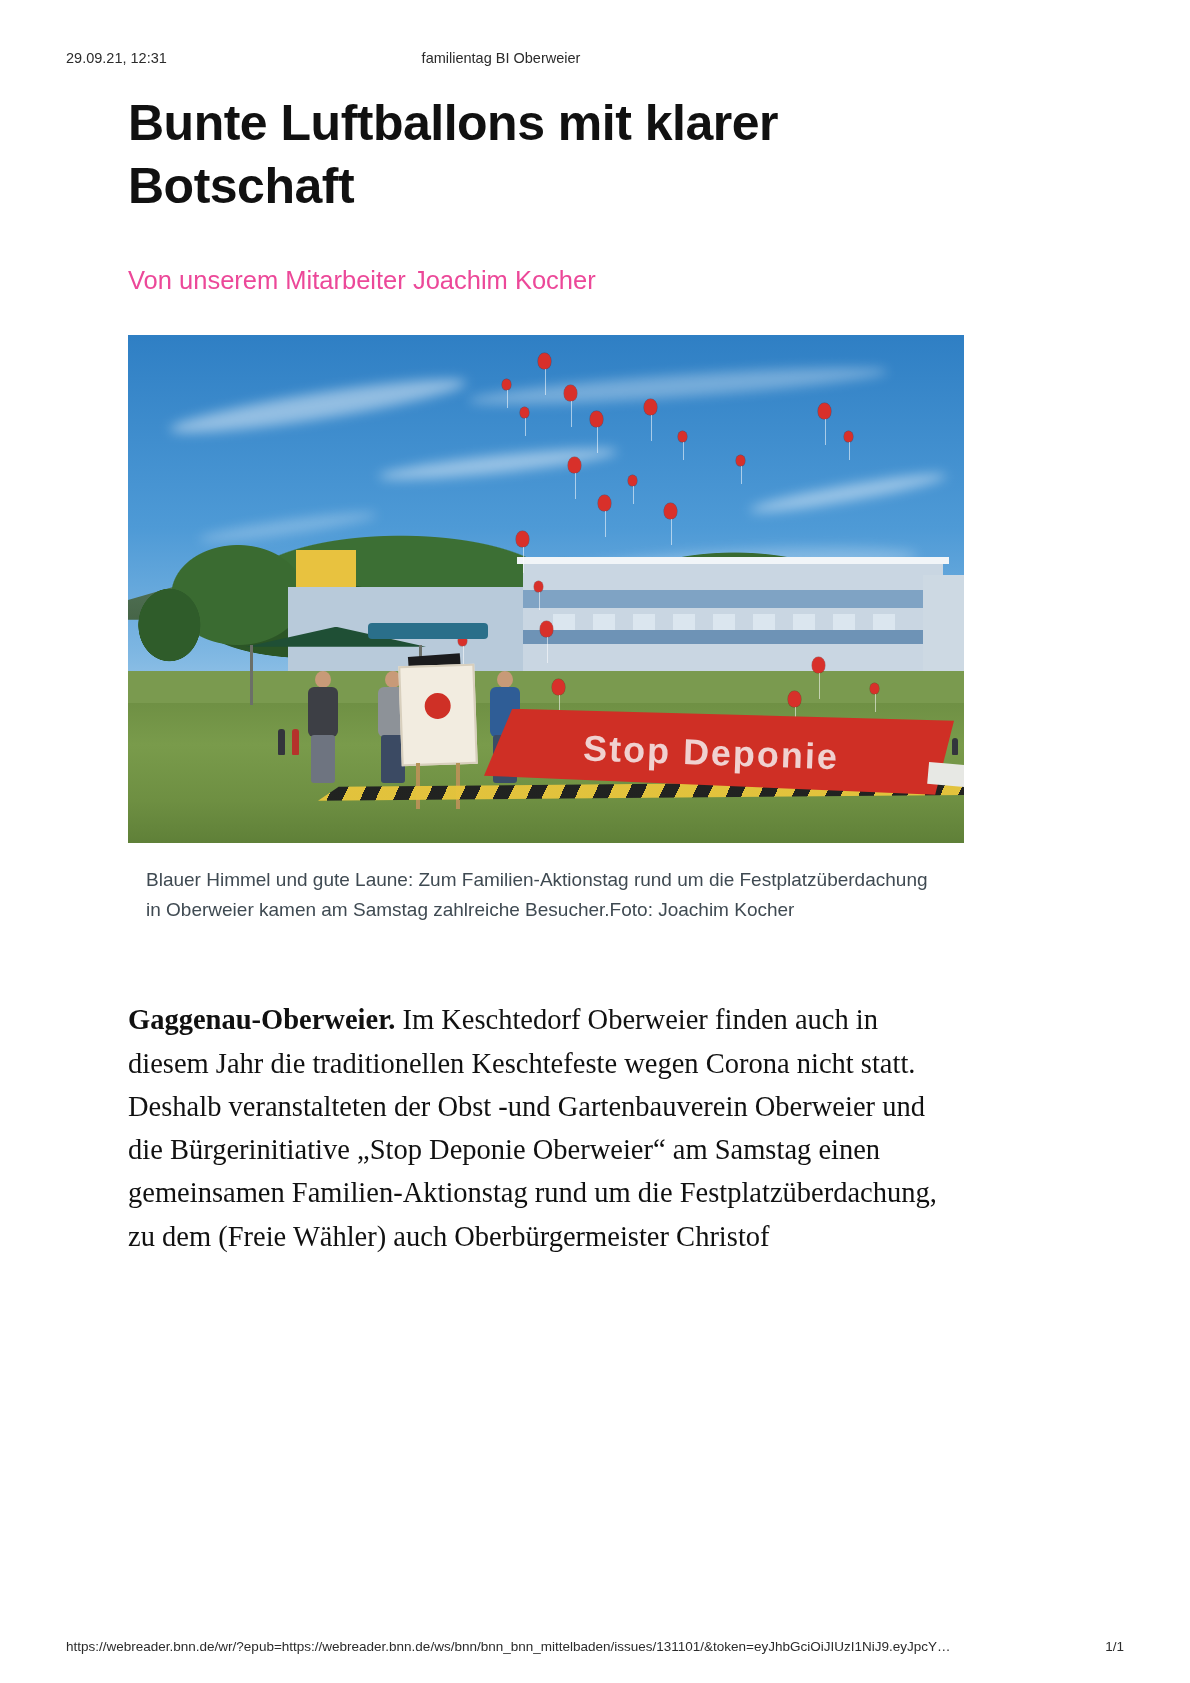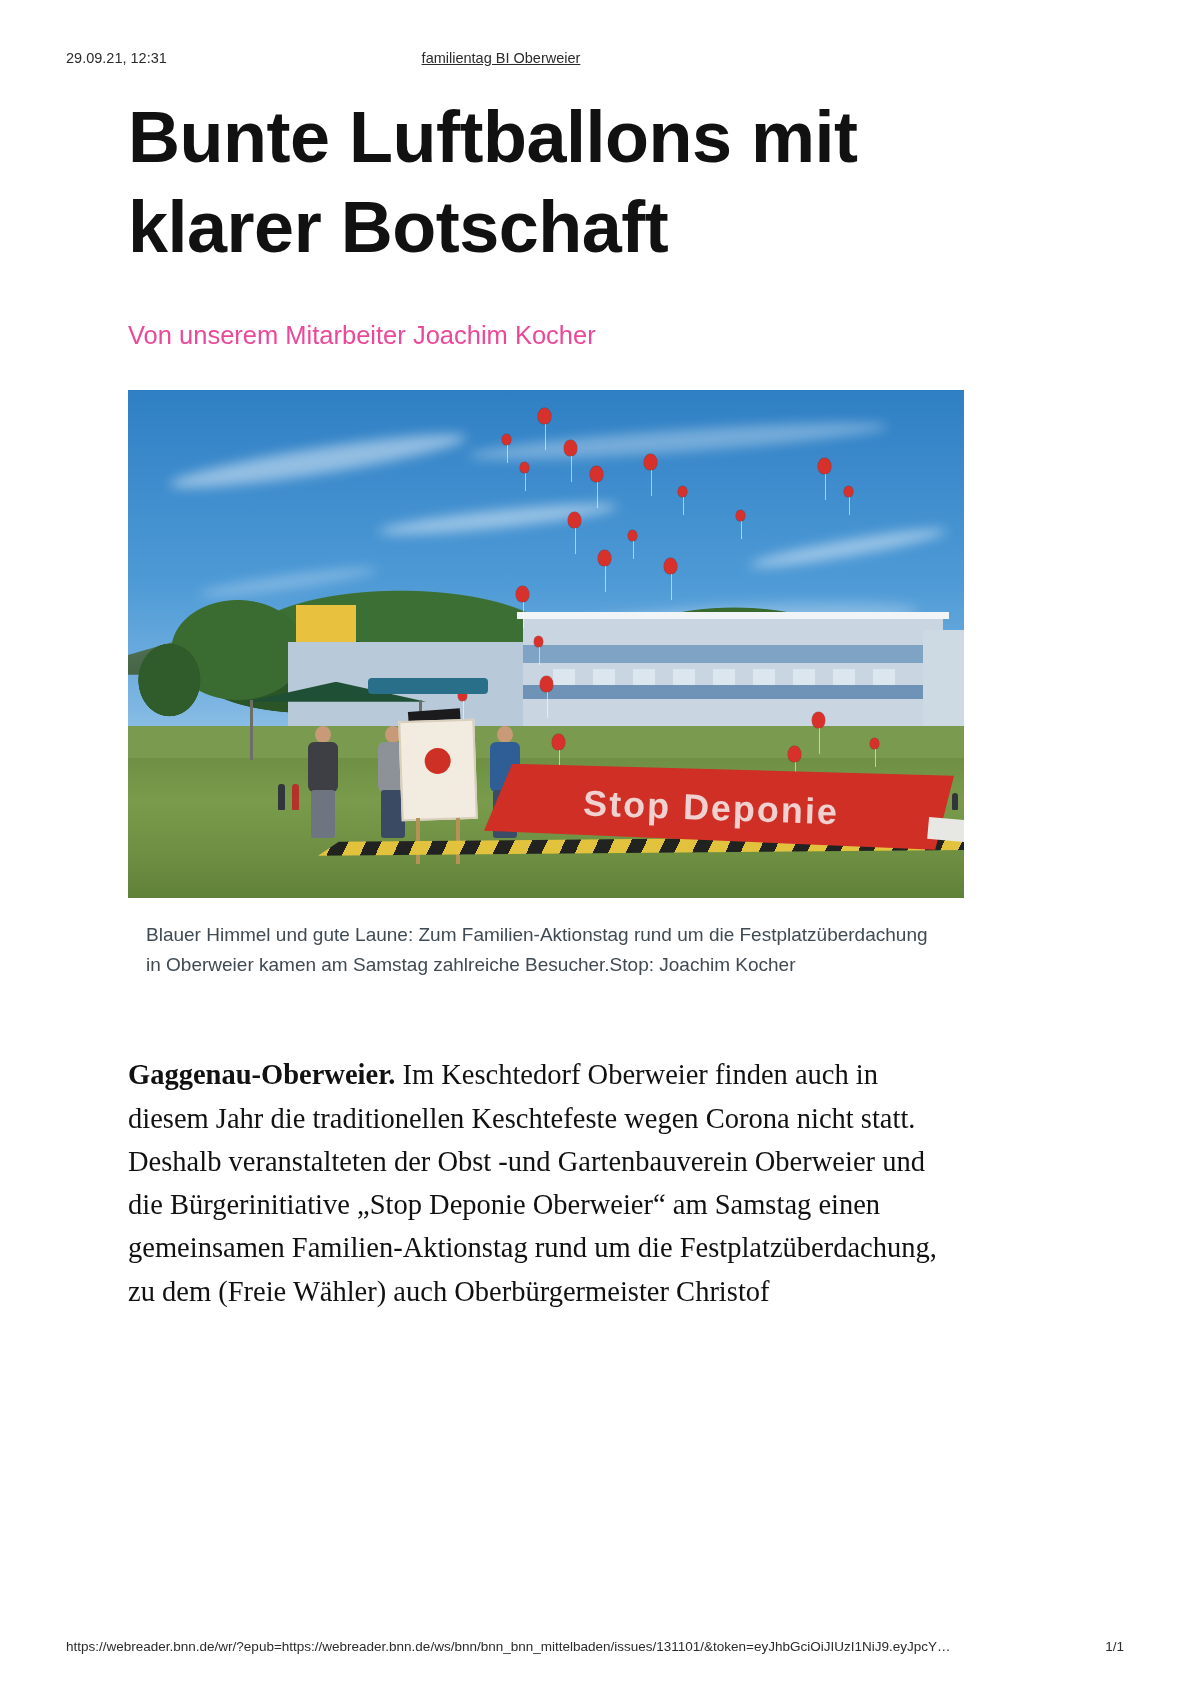--- a/index.html
+++ b/index.html
@@ -36,21 +36,20 @@
     left: 66px;
     top: 0;
     white-space: nowrap;
   }
   .page-header .hdr-title {
     position: absolute;
     left: 0;
     top: 0;
     width: 1002px;
     text-align: center;
-    text-decoration: underline;
   }
   
   .page-footer {
     position: absolute;
     bottom: 44px;
     left: 0;
     width: 1190px;
     font-size: 13.5px;
     color: #2b2b2b;
   }
@@ -71,21 +70,21 @@
   }
   
   .content {
     position: absolute;
     left: 128px;
     top: 92px;
     width: 836px;
   }
   h1.headline {
     margin: 0;
-    font-size: 72px;
+    font-size: 50px;
     line-height: 1.25;
     font-weight: 700;
     letter-spacing: -0.5px;
     color: #111111;
     font-family: "Liberation Sans", sans-serif;
   }
   .subhead {
     margin: 52px 0 0 0;
     font-size: 25.5px;
     line-height: 1.42;
@@ -565,21 +564,21 @@
         <div class="easel-sign">
           <div class="dot"></div>
         </div>
         <div class="easel-legs"></div>
 
         <div class="tape"></div>
         <div class="banner"></div>
         <div class="banner-text">Stop Deponie</div>
         <div class="whitebox"></div>
       </div>
-      <figcaption>Blauer Himmel und gute Laune: Zum Familien-Aktionstag rund um die Festplatzüberdachung in Oberweier kamen am Samstag zahlreiche Besucher.Stop: Joachim Kocher</figcaption>
+      <figcaption>Blauer Himmel und gute Laune: Zum Familien-Aktionstag rund um die Festplatzüberdachung in Oberweier kamen am Samstag zahlreiche Besucher.Foto: Joachim Kocher</figcaption>
     </figure>
 
     <p class="article"><span class="dateline">Gaggenau-Oberweier.</span><span> Im Keschtedorf Oberweier finden auch in diesem Jahr die traditionellen Keschtefeste wegen Corona nicht statt. Deshalb veranstalteten der Obst -und Gartenbauverein Oberweier und die Bürgerinitiative „Stop Deponie Oberweier“ am Samstag einen gemeinsamen Familien-Aktionstag rund um die Festplatzüberdachung, zu dem (Freie Wähler) auch Oberbürgermeister Christof</span></p>
 
   </div>
 
   <div class="page-footer">
     <span class="ftr-url">https://webreader.bnn.de/wr/?epub=https://webreader.bnn.de/ws/bnn/bnn_bnn_mittelbaden/issues/131101/&amp;token=eyJhbGciOiJIUzI1NiJ9.eyJpcY…</span>
     <span class="ftr-pages">1/1</span>
   </div>

